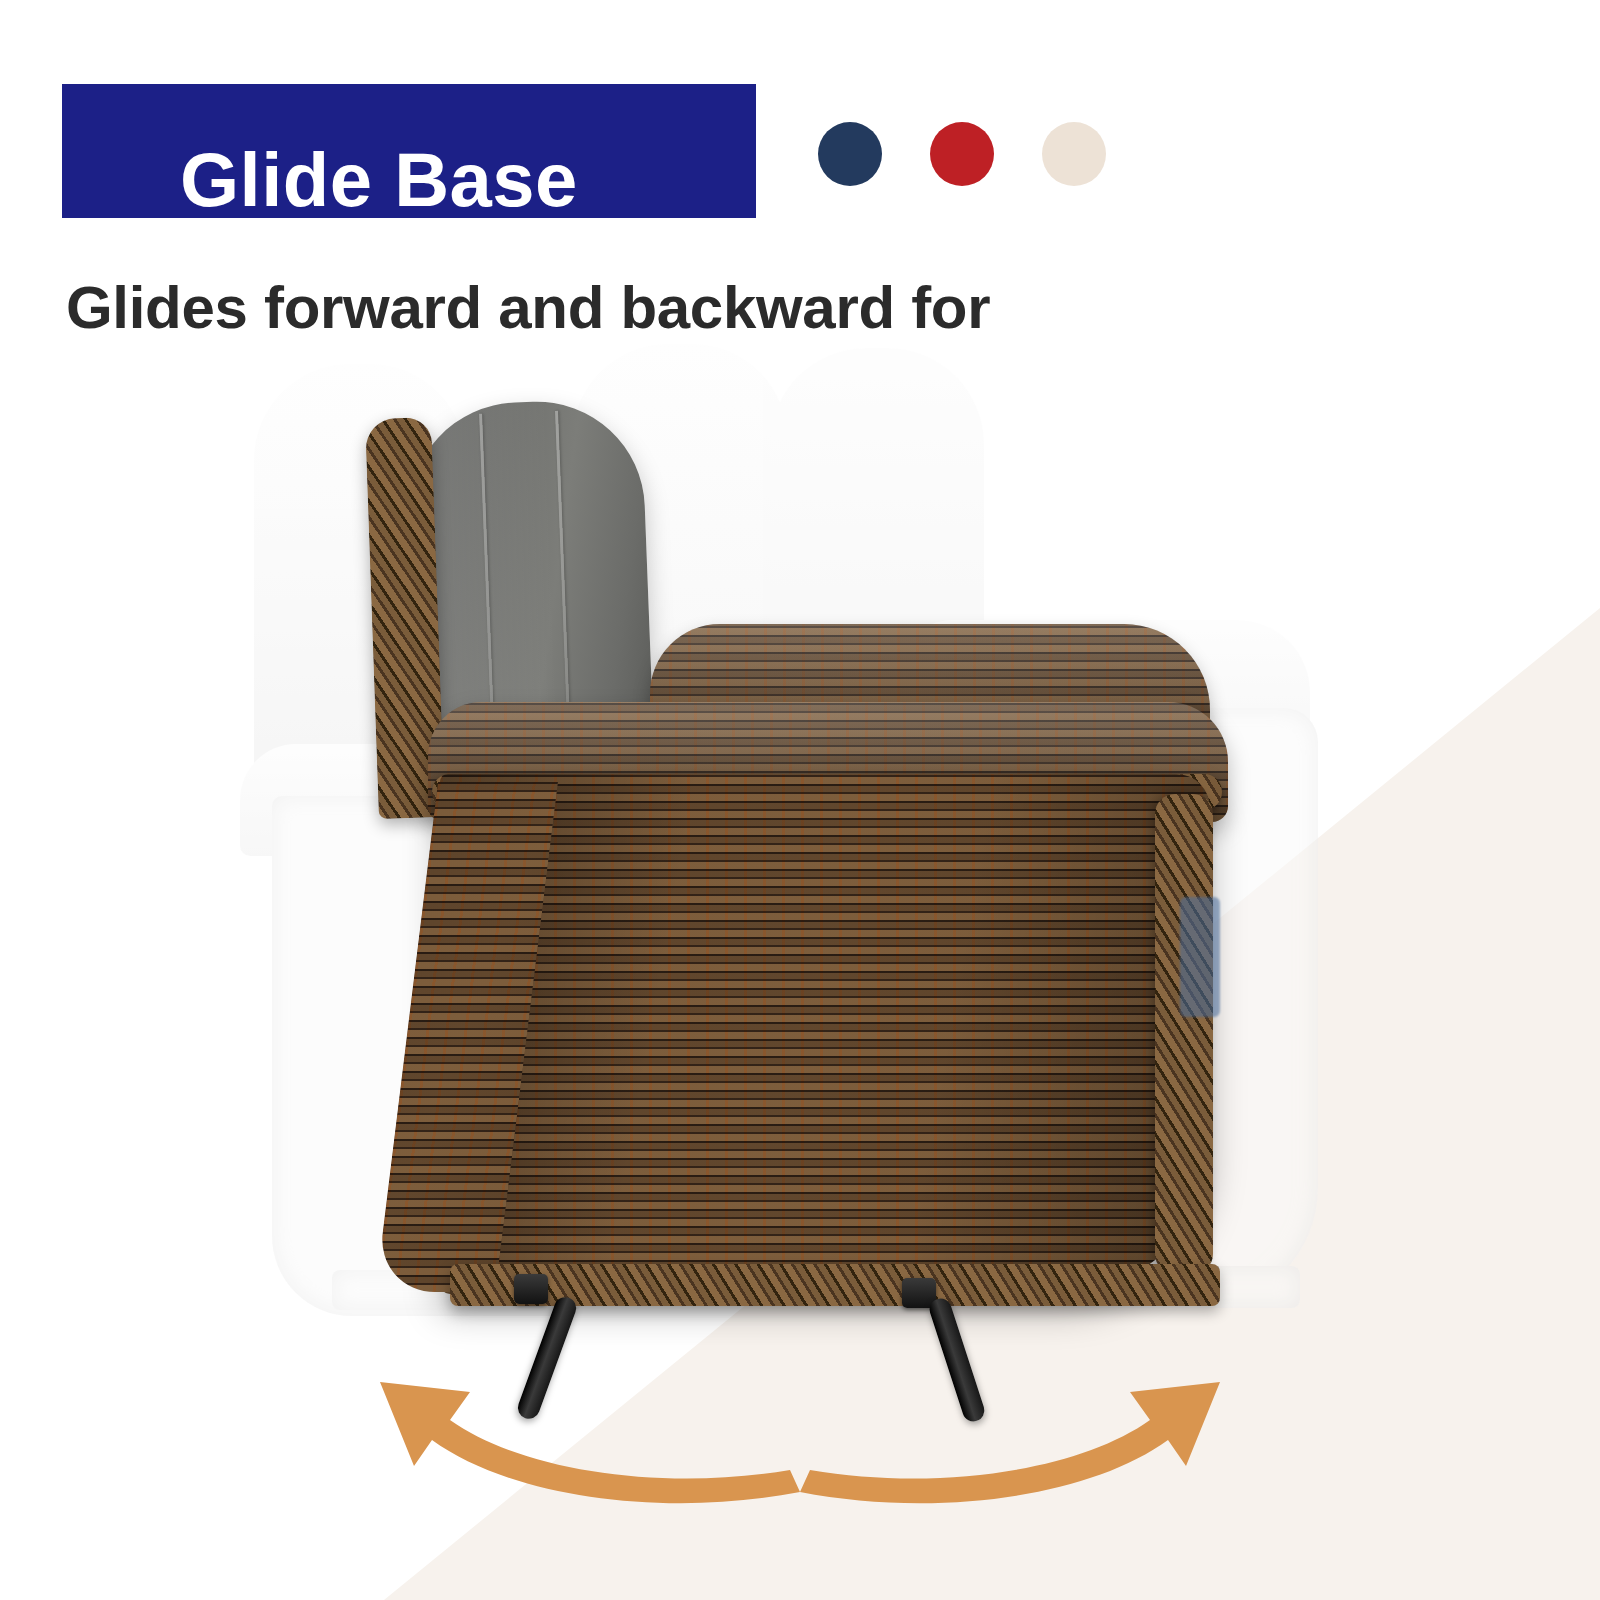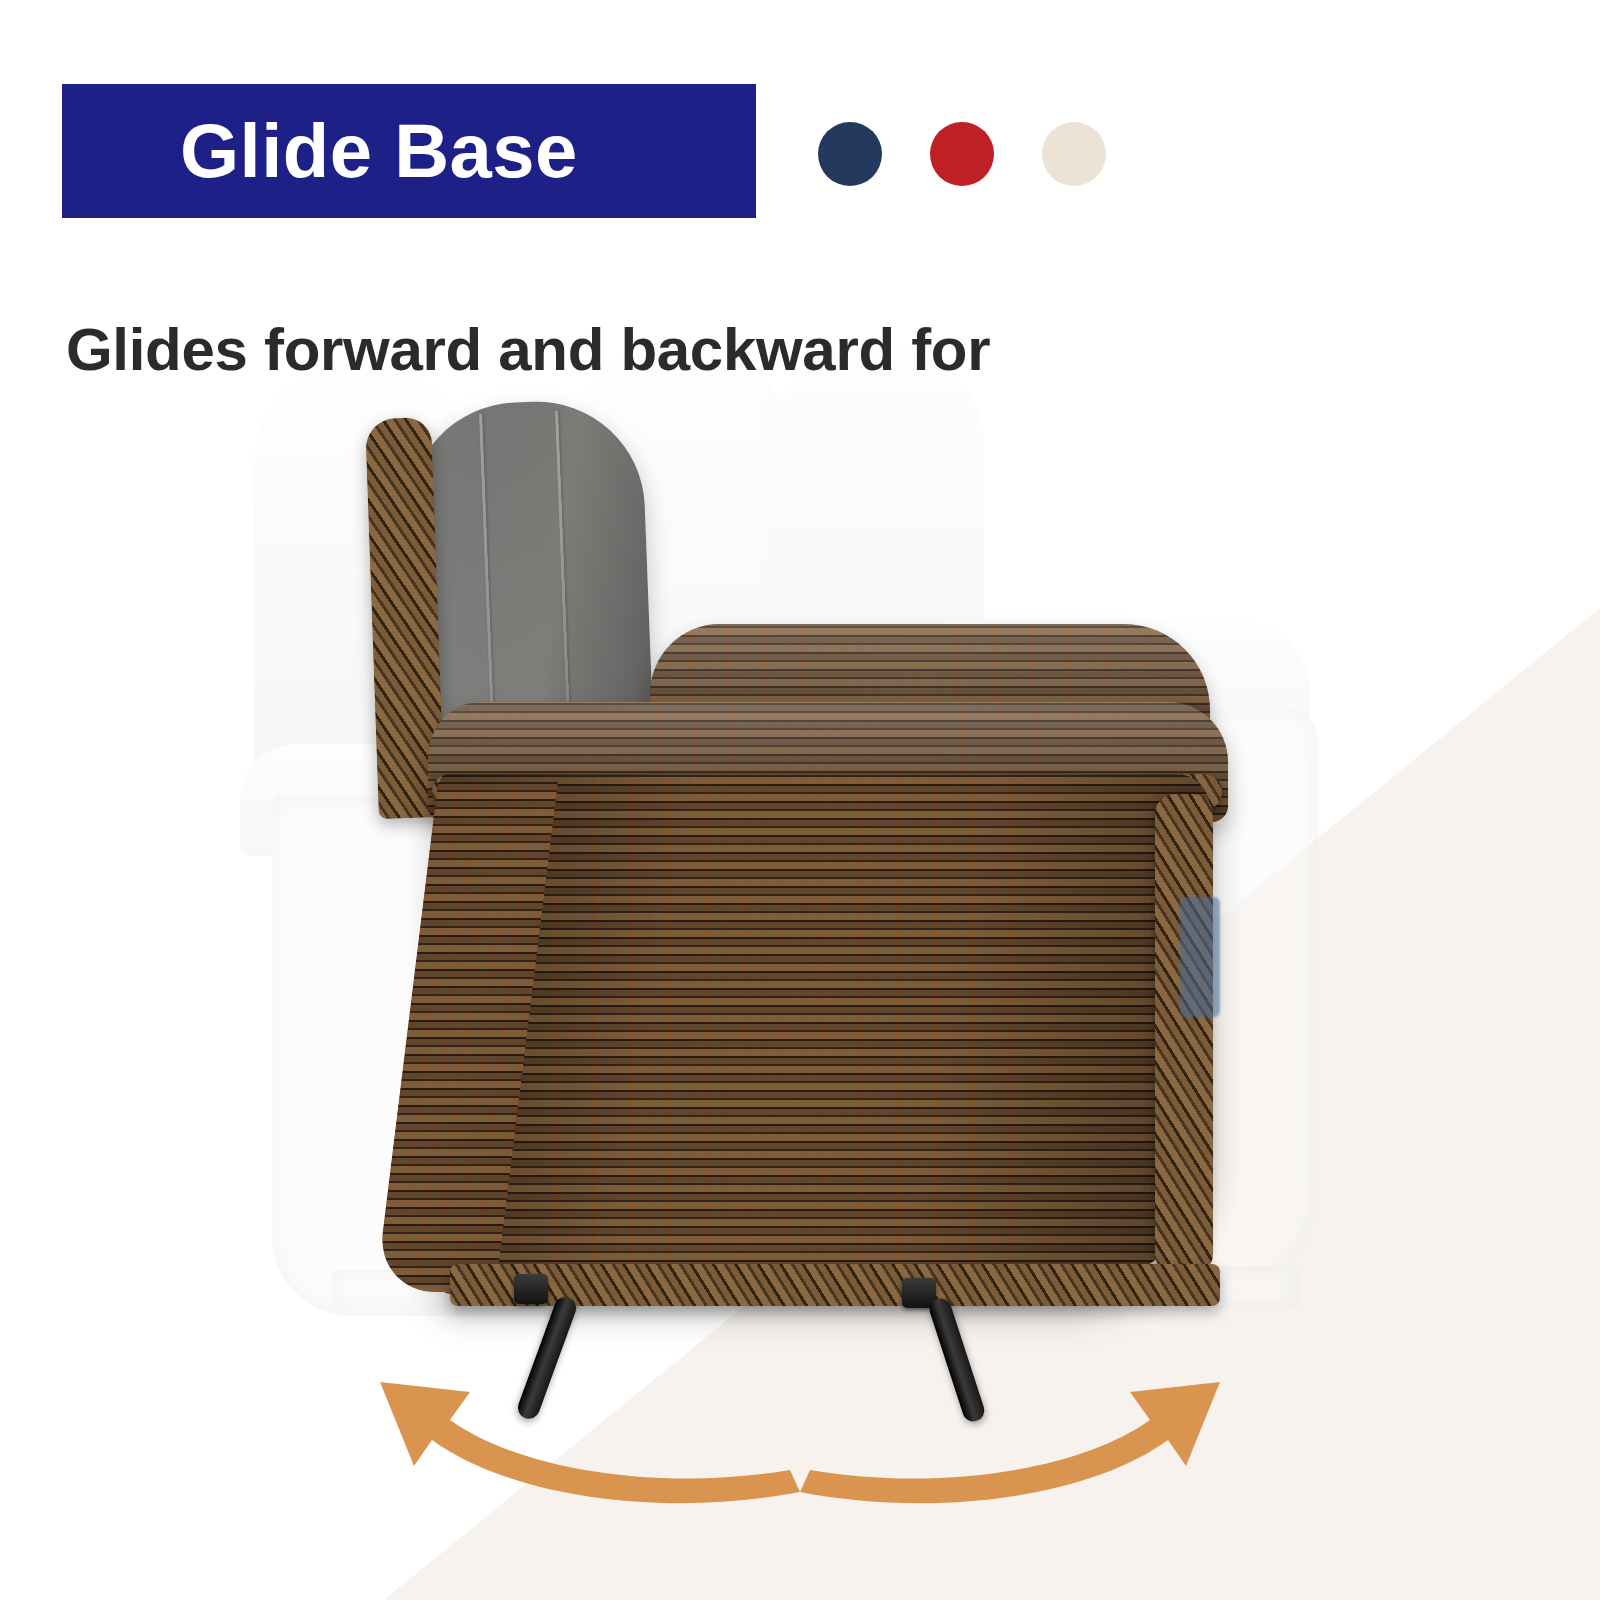--- a/index.html
+++ b/index.html
@@ -15,34 +15,34 @@
   .bg-white{position:absolute;inset:0;background:#ffffff;}
   .bg-cream{
     position:absolute;inset:0;
     background:#f7f2ed;
     clip-path:polygon(100% 38%,100% 100%,24% 100%);
   }
 
   
   .banner{
     position:absolute;left:62px;top:84px;width:694px;height:134px;
-    background:#1c2087;display:flex;align-items:center;
+    background:#1c2087;display:flex;align-items:flex-end;
   }
   .banner-title{
     color:#ffffff;font-size:76px;font-weight:bold;
     letter-spacing:.5px;padding-left:118px;line-height:1;
     white-space:nowrap;
   }
   .swatches{position:absolute;left:818px;top:122px;display:flex;gap:48px;}
   .swatch{width:64px;height:64px;border-radius:50%;}
 
   .subtitle{
     position:absolute;left:66px;top:268px;width:1080px;
     font-size:60px;font-weight:bold;line-height:1.33;
-    color:#2b2b2b;letter-spacing:-.3px;margin-top:42px;
+    color:#2b2b2b;letter-spacing:-.3px;
   }
 
   
   .scene{position:absolute;left:0;top:0;width:1600px;height:1600px;}
 
   
   .ghost{position:absolute;opacity:.5;}
   .ghost .gbody{
     position:absolute;background:#fbfbfb;
     box-shadow:0 0 22px rgba(210,210,210,.55) inset;

